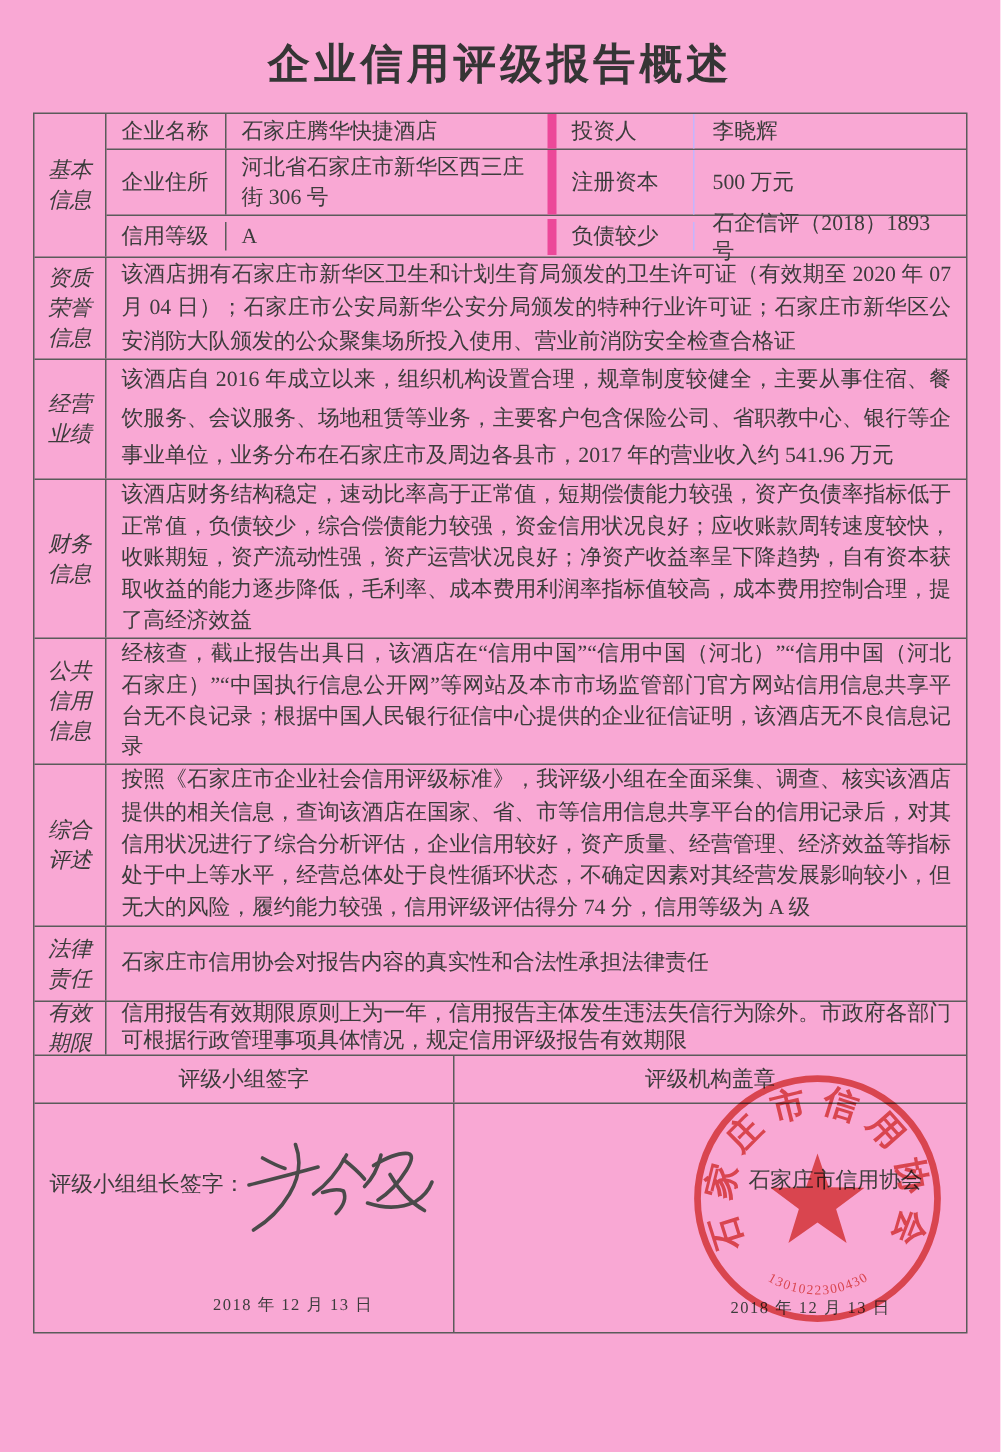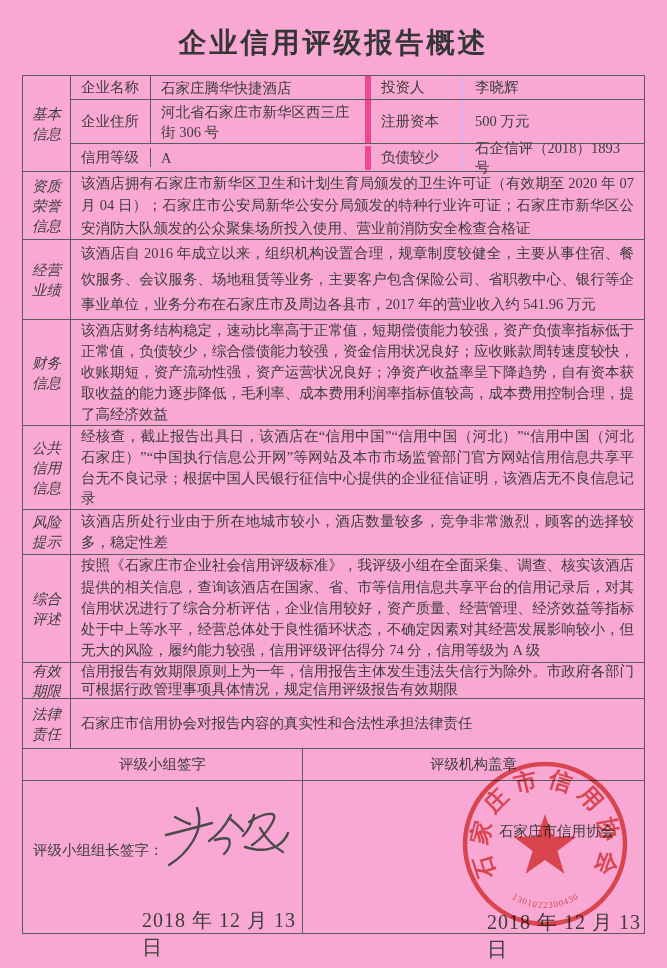--- a/index.html
+++ b/index.html
@@ -64,23 +64,23 @@
 
   .sigheader { height:32px; }
   .sigheader .cell { display:flex; align-items:center; justify-content:center; }
   .sh-left  { width:280px; flex:0 0 280px; }
   .sh-right { flex:1; }
 
   .sigrow { height:152px; position:relative; }
   .sig-left  { width:280px; flex:0 0 280px; position:relative; }
   .sig-right { flex:1; position:relative; }
 
-  .sign-label { position:absolute; left:10px; top:60px; font-size:14.5px; }
+  .sign-label { position:absolute; left:10px; top:44px; font-size:14.5px; }
   .signature-svg { position:absolute; left:136px; top:14px; }
-  .date { position:absolute; font-size:20px; letter-spacing:1px; color:#3c3c3c; }
+  .date { position:absolute; font-size:11px; letter-spacing:1px; color:#3c3c3c; }
   .date-left  { left:119px; top:126px; }
   .org-name   { position:absolute; left:196px; top:41px; font-size:14.5px; z-index:1; }
   .date-right { left:184px; top:128px; z-index:1; }
 
   .seal {
     position:absolute; left:157px; top:-22px; z-index:3;
     opacity:0.82; mix-blend-mode:multiply;
   }
   .seal text { font-family:"Liberation Serif","DejaVu Serif",serif; }
 </style>
@@ -145,49 +145,42 @@
 
     <div class="trow rh84">
       <div class="cell sec-label">公共
 信用
 信息</div>
       <div class="cell sec-content">
           <div class="txt">经核查，截止报告出具日，该酒店在“信用中国”“信用中国（河北）”“信用中国（河北石家庄）”“中国执行信息公开网”等网站及本市市场监管部门官方网站信用信息共享平台无不良记录；根据中国人民银行征信中心提供的企业征信证明，该酒店无不良信息记录</div>
         </div>
     </div>
 
-    <div class="trow rh45">
-      <div class="cell sec-label">风险
-提示</div>
-      <div class="cell sec-content">
-          <div class="txt">该酒店所处行业由于所在地城市较小，酒店数量较多，竞争非常激烈，顾客的选择较多，稳定性差</div>
-        </div>
-    </div>
 
     <div class="trow rh108">
       <div class="cell sec-label">综合
 评述</div>
       <div class="cell sec-content">
           <div class="txt">按照《石家庄市企业社会信用评级标准》，我评级小组在全面采集、调查、核实该酒店提供的相关信息，查询该酒店在国家、省、市等信用信息共享平台的信用记录后，对其信用状况进行了综合分析评估，企业信用较好，资产质量、经营管理、经济效益等指标处于中上等水平，经营总体处于良性循环状态，不确定因素对其经营发展影响较小，但无大的风险，履约能力较强，信用评级评估得分 74 分，信用等级为 A 级</div>
         </div>
     </div>
 
+    <div class="trow rh50">
+      <div class="cell sec-label">法律
+责任</div>
+      <div class="cell sec-content">
+          <div class="txt">石家庄市信用协会对报告内容的真实性和合法性承担法律责任</div>
+        </div>
+    </div>
+
     <div class="trow rh36">
       <div class="cell sec-label">有效
 期限</div>
       <div class="cell sec-content">
           <div class="txt">信用报告有效期限原则上为一年，信用报告主体发生违法失信行为除外。市政府各部门可根据行政管理事项具体情况，规定信用评级报告有效期限</div>
-        </div>
-    </div>
-
-    <div class="trow rh50">
-      <div class="cell sec-label">法律
-责任</div>
-      <div class="cell sec-content">
-          <div class="txt">石家庄市信用协会对报告内容的真实性和合法性承担法律责任</div>
         </div>
     </div>
 
     <div class="trow sigheader">
       <div class="cell sh-left">评级小组签字</div>
       <div class="cell sh-right">评级机构盖章</div>
     </div>
 
     <div class="trow sigrow">
       <div class="cell sig-left">

